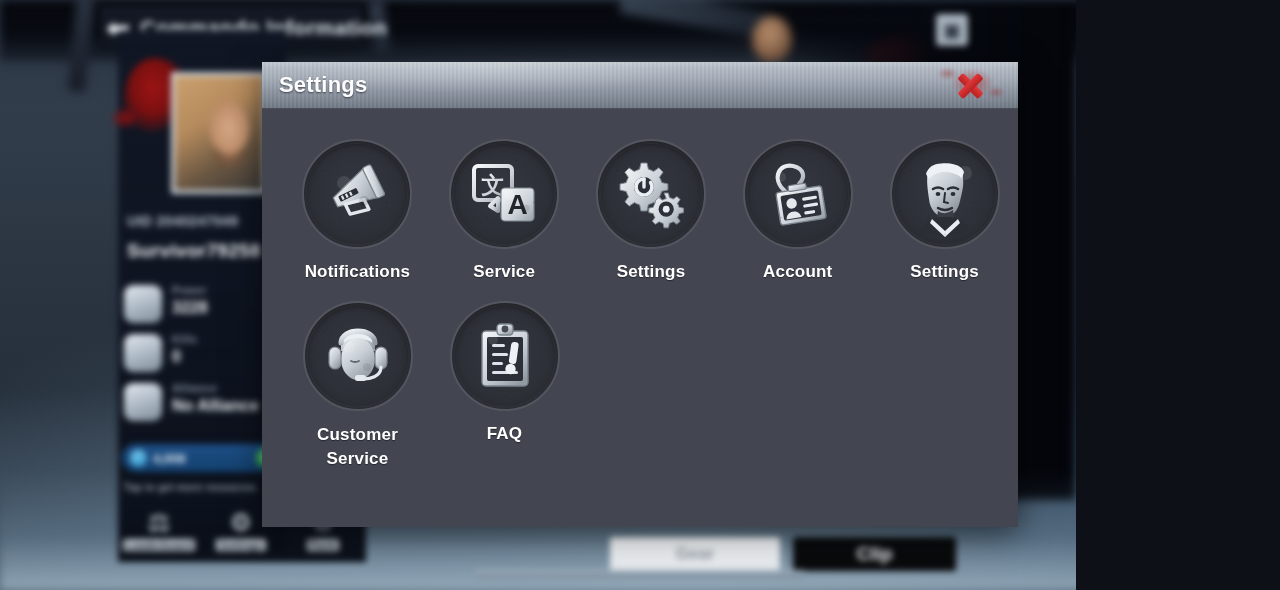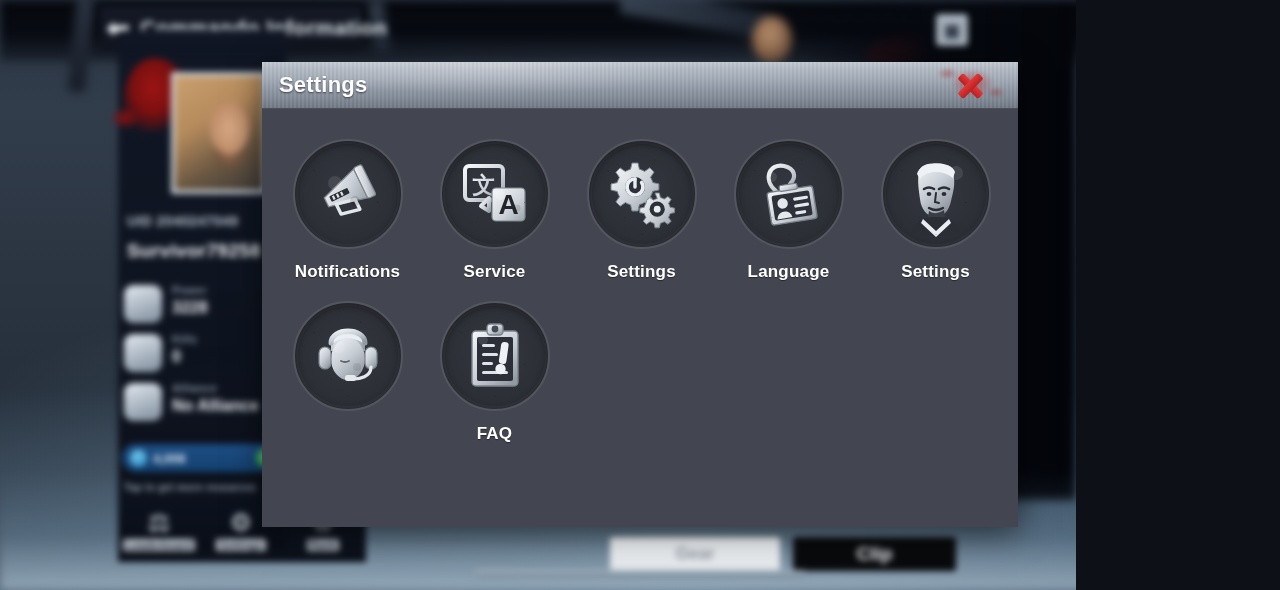--- a/index.html
+++ b/index.html
@@ -294,21 +294,21 @@
   .close-x::before { transform: rotate(45deg); }
   .close-x::after  { transform: rotate(-45deg); }
 
   .modal-body {
     padding: 30px 0 0 0;
     height: 418px;
   }
 
   .grid-row {
     display: flex;
-    padding-left: 12px;
+    padding-left: 22px;
   }
   .grid-row.row2 { margin-top: 18px; }
 
   .tile {
     width: 147px;
     display: flex;
     flex-direction: column;
     align-items: center;
     cursor: pointer;
   }
@@ -549,21 +549,21 @@
                 <path d="M23.5 60 C24.5 51 37.5 51 38.5 60 Z" fill="#e4e9ee"></path>
                 <rect x="42" y="41" width="15" height="3.2" rx="1.6" fill="#e4e9ee"></rect>
                 <rect x="42" y="48" width="15" height="3.2" rx="1.6" fill="#e4e9ee"></rect>
                 <rect x="42" y="55" width="11" height="3.2" rx="1.6" fill="#e4e9ee"></rect>
                 <rect x="30" y="27" width="18" height="6" rx="2" fill="url(#ag)" stroke="#787f87" stroke-width="1.2"></rect>
               </g>
               <circle cx="20" cy="20" r="5" fill="rgba(255,255,255,0.10)"></circle>
             </svg>
             <span class="noise"></span>
           </div>
-          <div class="tile-label">Language</div>
+          <div class="tile-label">Account</div>
         </div>
 
         <div class="tile">
           <div class="tile-icon">
             <svg width="86" height="86" viewBox="0 0 86 86">
               <defs>
                 <linearGradient id="pg" x1="0" y1="0" x2="0.6" y2="1">
                   <stop offset="0%" stop-color="#f2f5f8"></stop>
                     <stop offset="55%" stop-color="#c6ccd3"></stop>
                   <stop offset="100%" stop-color="#8e959d"></stop>
@@ -608,20 +608,24 @@
               <rect x="56" y="30" width="12" height="22" rx="6" fill="url(#hg)" stroke="#7d848c" stroke-width="1.2"></rect>
               <path d="M22 26 C22 10 56 10 56 26" fill="none" stroke="url(#hg)" stroke-width="5" stroke-linecap="round"></path>
               <path d="M62 50 C62 60 50 62 45 62" fill="none" stroke="#e4e9ee" stroke-width="3.2" stroke-linecap="round"></path>
               <rect x="36" y="58" width="11" height="6" rx="2.5" fill="#e4e9ee"></rect>
               <path d="M32 44 q4 2 8 0" fill="none" stroke="#5d656d" stroke-width="1.8" stroke-linecap="round"></path>
               <circle cx="30" cy="30" r="6" fill="rgba(255,255,255,0.12)"></circle>
               <circle cx="48" cy="50" r="4" fill="rgba(0,0,0,0.08)"></circle>
             </svg>
             <span class="noise"></span>
           </div>
+          <div class="tile-label two-line">
+            <span>Customer</span><br>
+            <span>Service</span>
+          </div>
         </div>
 
         <div class="tile">
           <div class="tile-icon">
             <svg width="72" height="72" viewBox="0 0 72 72">
               <defs>
                 <linearGradient id="cg" x1="0" y1="0" x2="0.8" y2="1">
                   <stop offset="0%" stop-color="#f4f7fa"></stop>
                     <stop offset="58%" stop-color="#c8ced5"></stop>
                   <stop offset="100%" stop-color="#929aa2"></stop>

